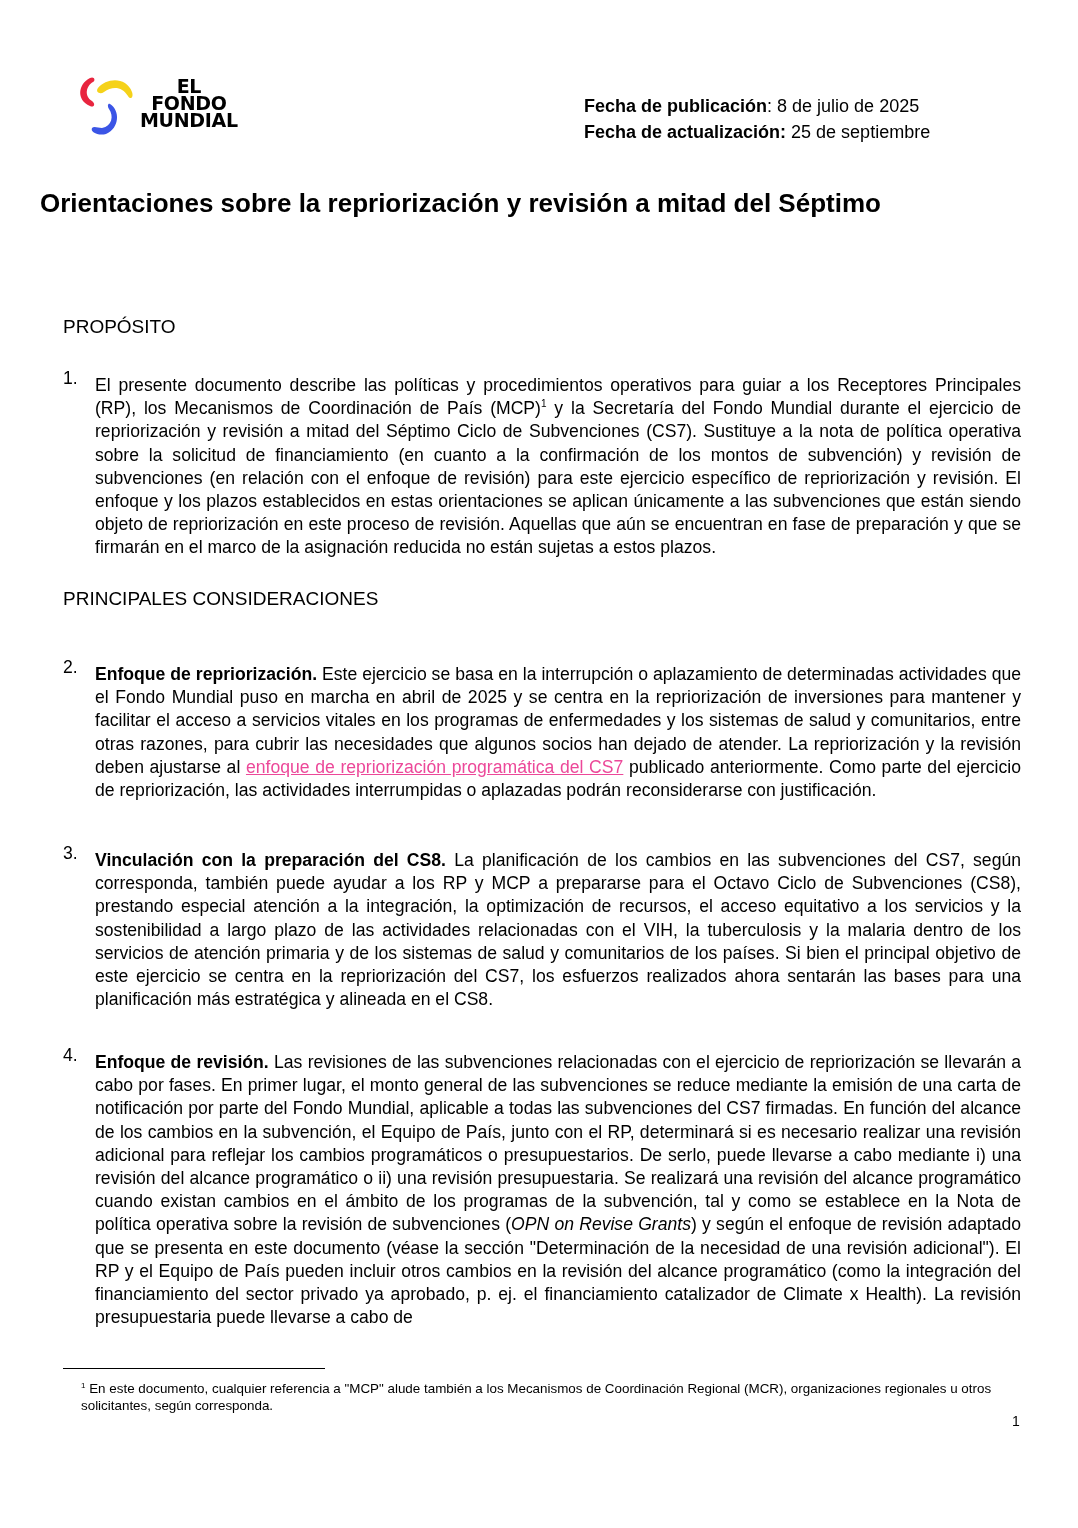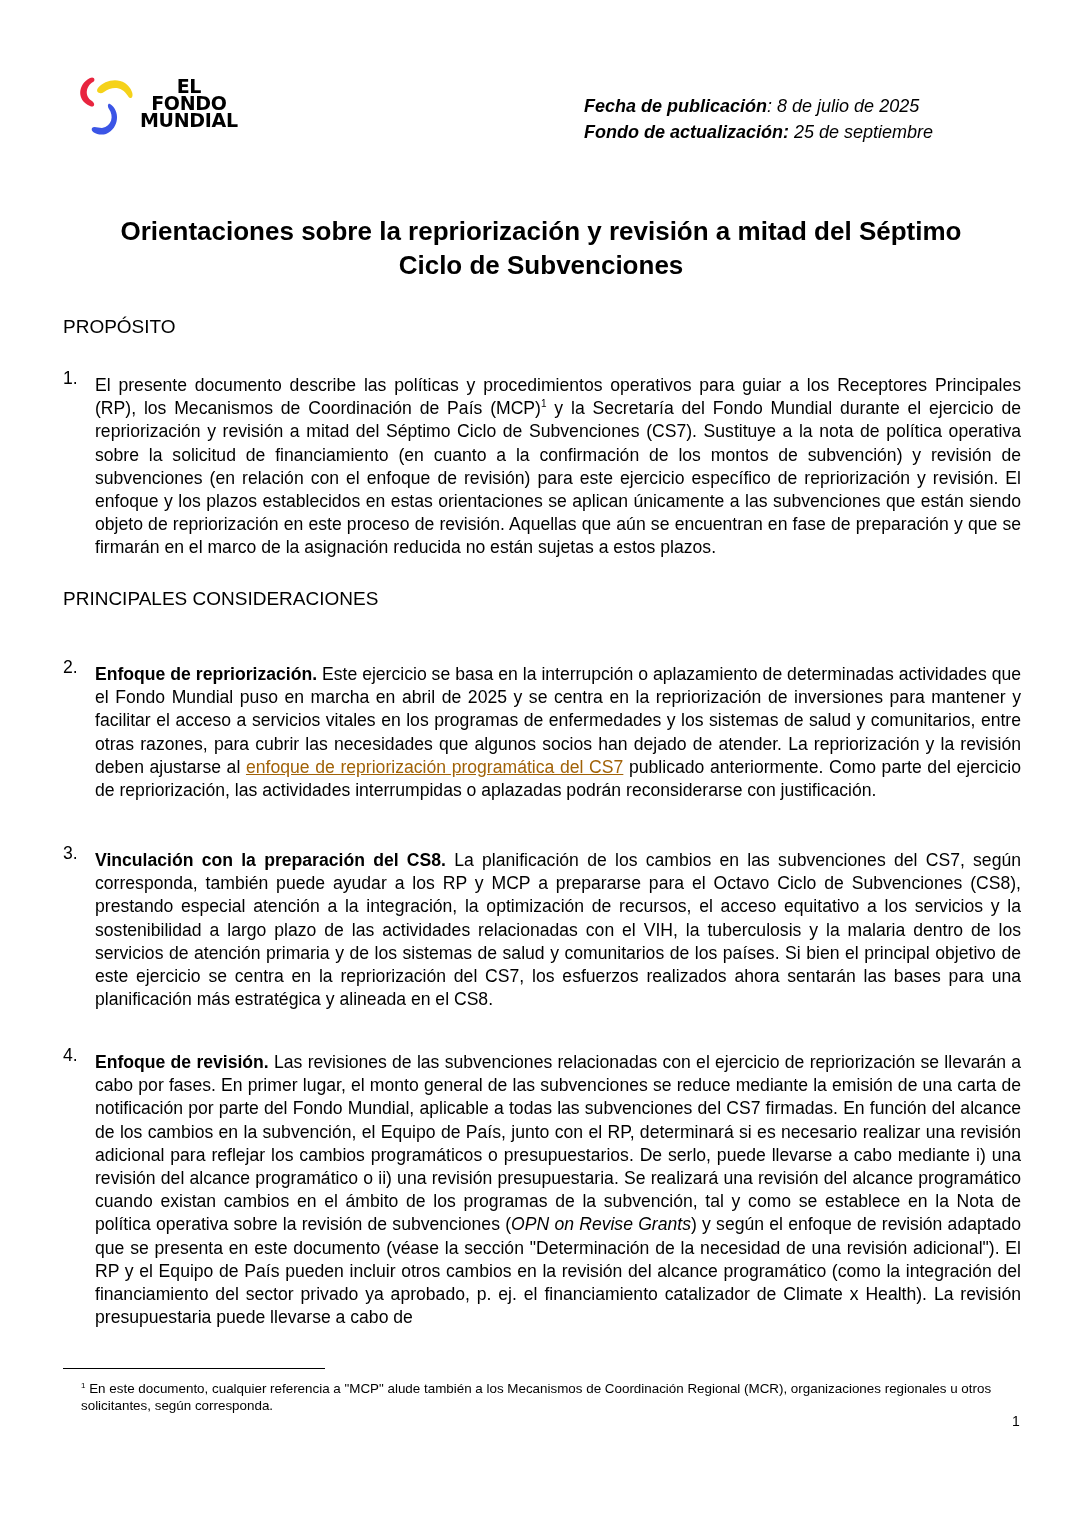--- a/index.html
+++ b/index.html
@@ -10,38 +10,38 @@
   .logo { position: absolute; left: 76px; top: 74px; width: 180px; height: 64px; text-align: center; }
   .logo svg { position: absolute; left: 0; top: 0; }
   .logo-text {
     position: absolute; left: 64px; top: 4px;
     font-family: "DejaVu Sans", sans-serif; font-weight: bold;
     font-size: 19px; line-height: 17px; letter-spacing: -0.3px; color: #000;
   }
   .logo-text div { display: block; }
   .dates {
     position: absolute; left: 584px; top: 93px;
-    font-size: 18px; line-height: 26px; font-style: italic;
+    font-size: 18px; line-height: 26px;
   }
   .dates b { font-weight: bold; }
   .title {
-    position: absolute; left: 40px; width: 1002px; top: 214px;
-    text-align: center; font-weight: bold; font-size: 26px; line-height: 34px;
+    position: absolute; left: 40px; width: 1002px; top: 186px;
+    font-weight: bold; font-size: 26px; line-height: 34px;
   }
   .h2 {
     position: absolute; left: 63px; font-weight: normal; font-size: 19px; line-height: 22px;
   }
   .para {
     position: absolute; left: 63px; width: 958px;
     font-size: 17.6px; line-height: 23.2px; text-align: justify;
   }
   .para .num { position: absolute; left: 0; top: 0; }
   .para .body { margin-left: 32px; margin-top: 7px; }
   .para b { font-weight: bold; }
-  .para a { color: #a16207; text-decoration: underline; }
+  .para a { color: #ec4899; text-decoration: underline; }
   .para i { }
   sup { font-size: 10px; line-height: 0; vertical-align: super; }
   .fn-rule { position: absolute; left: 63px; top: 1368px; width: 262px; height: 1px; background: #000; }
   .footnote {
     position: absolute; left: 81px; width: 958px; top: 1380px;
     font-size: 13.4px; line-height: 17px;
   }
   .footnote sup { font-size: 8px; }
   .page-num { position: absolute; left: 1012px; top: 1413px; font-size: 14px; }
 </style>
@@ -56,26 +56,25 @@
   </svg>
   <div class="logo-text">
     <div>EL</div>
     <div>FONDO</div>
     <div>MUNDIAL</div>
   </div>
 </div>
 
 <div class="dates">
   <div><b>Fecha de publicación</b><span>: 8 de julio de 2025</span></div>
-  <div><b>Fondo de actualización:</b><span> 25 de septiembre</span></div>
+  <div><b>Fecha de actualización:</b><span> 25 de septiembre</span></div>
 </div>
 
 <div class="title">
   <div>Orientaciones sobre la repriorización y revisión a mitad del Séptimo</div>
-  <div>Ciclo de Subvenciones</div>
 </div>
 
 <div class="h2" style="top:316px;">PROPÓSITO</div>
 
 <div class="para" style="top:367px;">
   <span class="num">1.</span>
   <div class="body"><span>El presente documento describe las políticas y procedimientos operativos para guiar a los Receptores Principales (RP), los Mecanismos de Coordinación de País (MCP)</span><sup>1</sup><span> y la Secretaría del Fondo Mundial durante el ejercicio de repriorización y revisión a mitad del Séptimo Ciclo de Subvenciones (CS7). Sustituye a la nota de política operativa sobre la solicitud de financiamiento (en cuanto a la confirmación de los montos de subvención) y revisión de subvenciones (en relación con el enfoque de revisión) para este ejercicio específico de repriorización y revisión. El enfoque y los plazos establecidos en estas orientaciones se aplican únicamente a las subvenciones que están siendo objeto de repriorización en este proceso de revisión. Aquellas que aún se encuentran en fase de preparación y que se firmarán en el marco de la asignación reducida no están sujetas a estos plazos.</span></div>
 </div>
 
 <div class="h2" style="top:588px;">PRINCIPALES CONSIDERACIONES</div>

